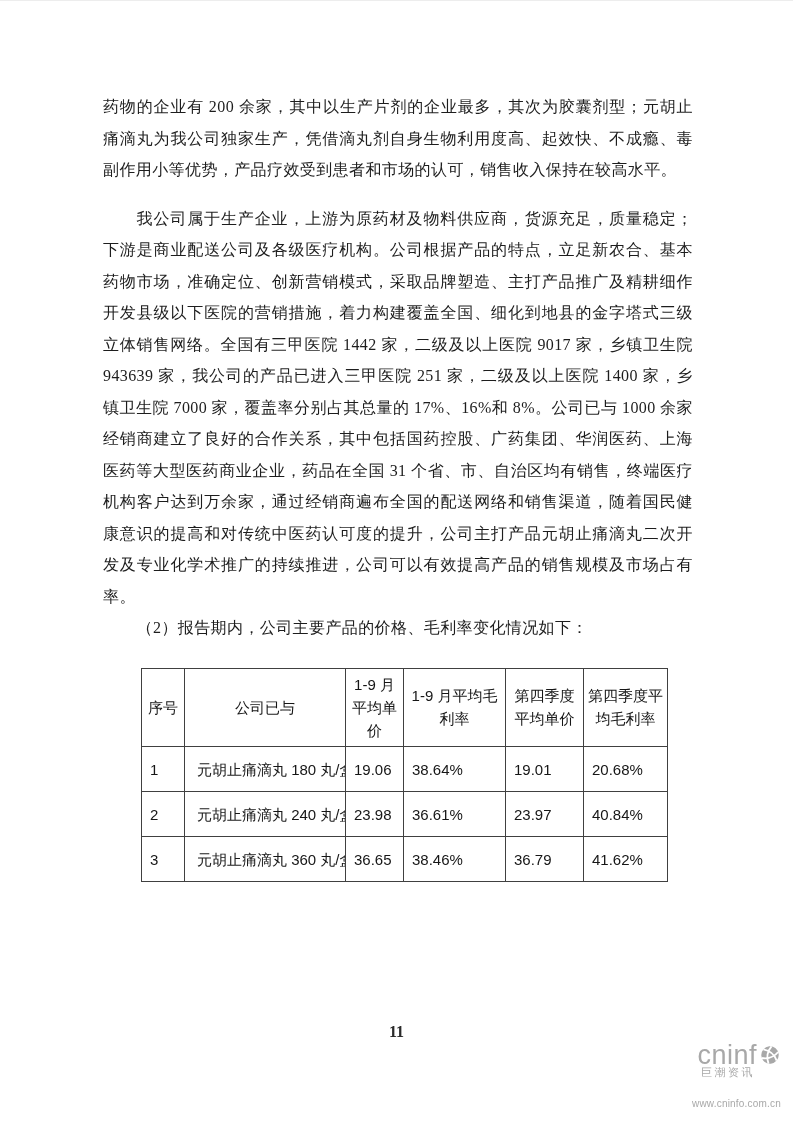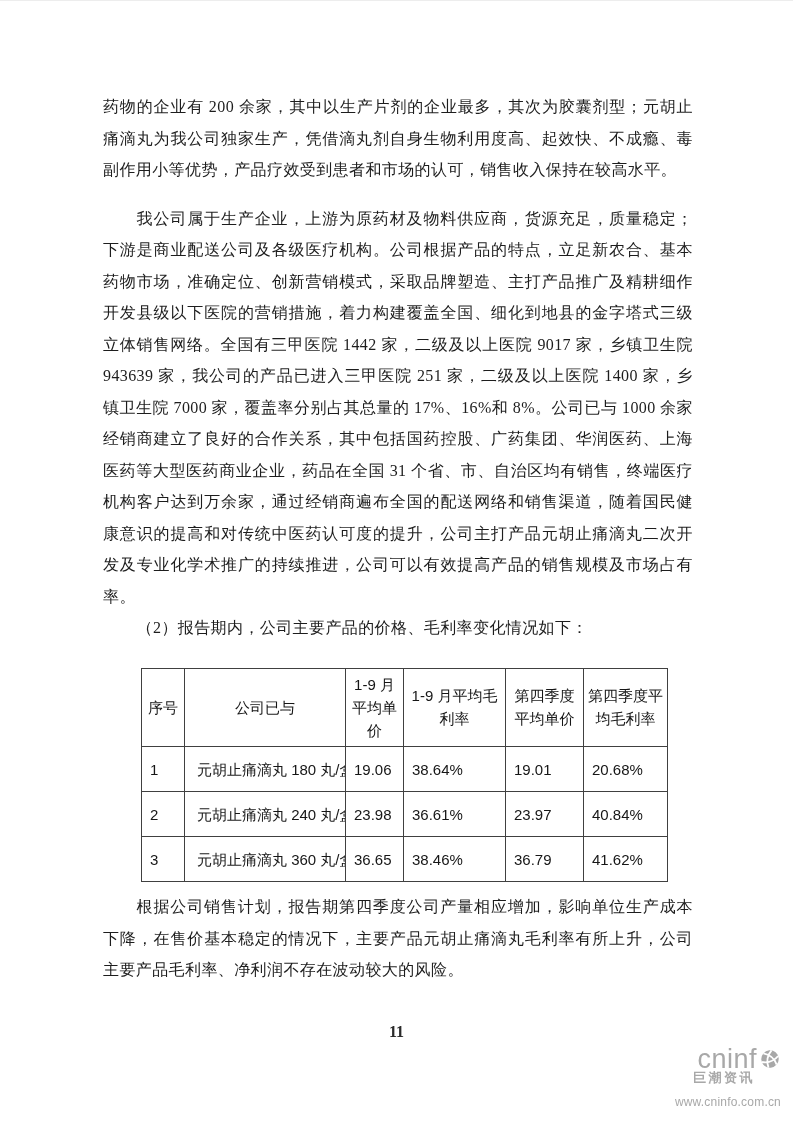--- a/index.html
+++ b/index.html
@@ -89,28 +89,27 @@
     justify-content: flex-end;
     gap: 2px;
   }
   .cninf-word {
     font-size: 27px;
     font-weight: normal;
     letter-spacing: 0.5px;
     line-height: 20px;
   }
   .cninf-cn {
-    font-size: 13px;
+    font-size: 11px;
     letter-spacing: 2.5px;
     margin: -1px 26px 0 0;
-    font-weight: bold;
   }
   .cninf-url {
-    font-size: 12px;
-    margin-top: 8px;
+    font-size: 10px;
+    margin-top: 18px;
     letter-spacing: 0.2px;
   }
 </style>
 </head>
 <body>
 
 <div class="page">
 
   <div class="doc">
 
@@ -160,21 +159,20 @@
           <td>3</td>
           <td class="product">元胡止痛滴丸 360 丸/盒</td>
           <td>36.65</td>
           <td>38.46%</td>
           <td>36.79</td>
           <td>41.62%</td>
         </tr>
       </tbody>
     </table>
 
-    <p class="para indent p3">根据公司销售计划，报告期第四季度公司产量相应增加，影响单位生产成本下降，在售价基本稳定的情况下，主要产品元胡止痛滴丸毛利率有所上升，公司主要产品毛利率、净利润不存在波动较大的风险。</p>
 
 
   </div>
 
   <div class="pagenum">11</div>
 
   <div class="cninf">
     <div class="cninf-row1">
       <span class="cninf-word">cninf</span>
       <span style="display:inline-block;line-height:0;">

